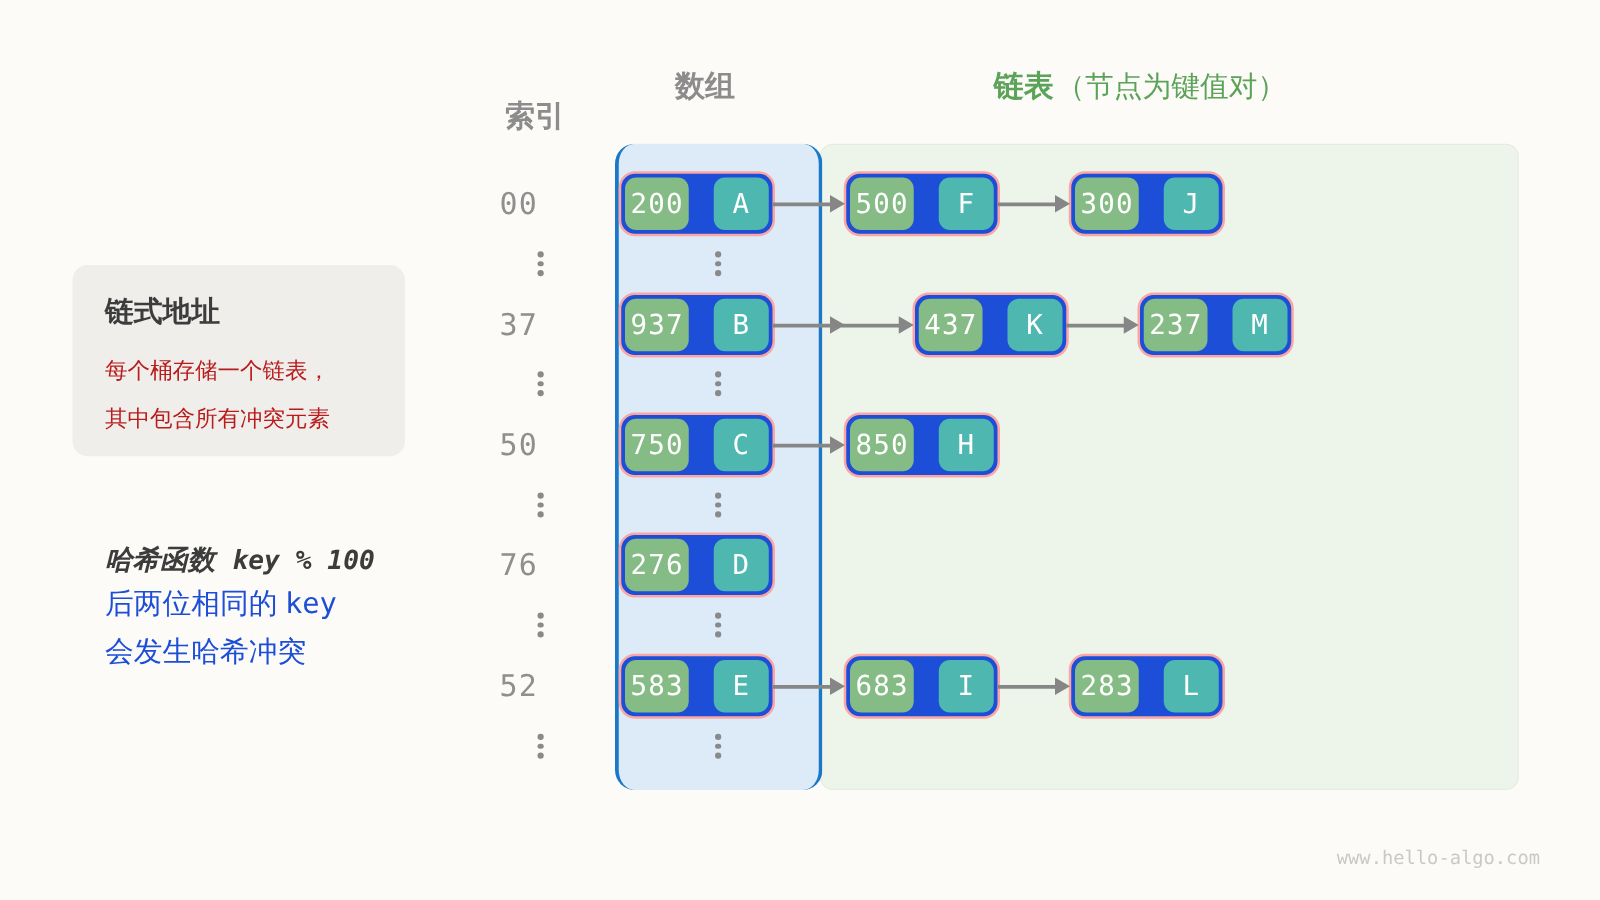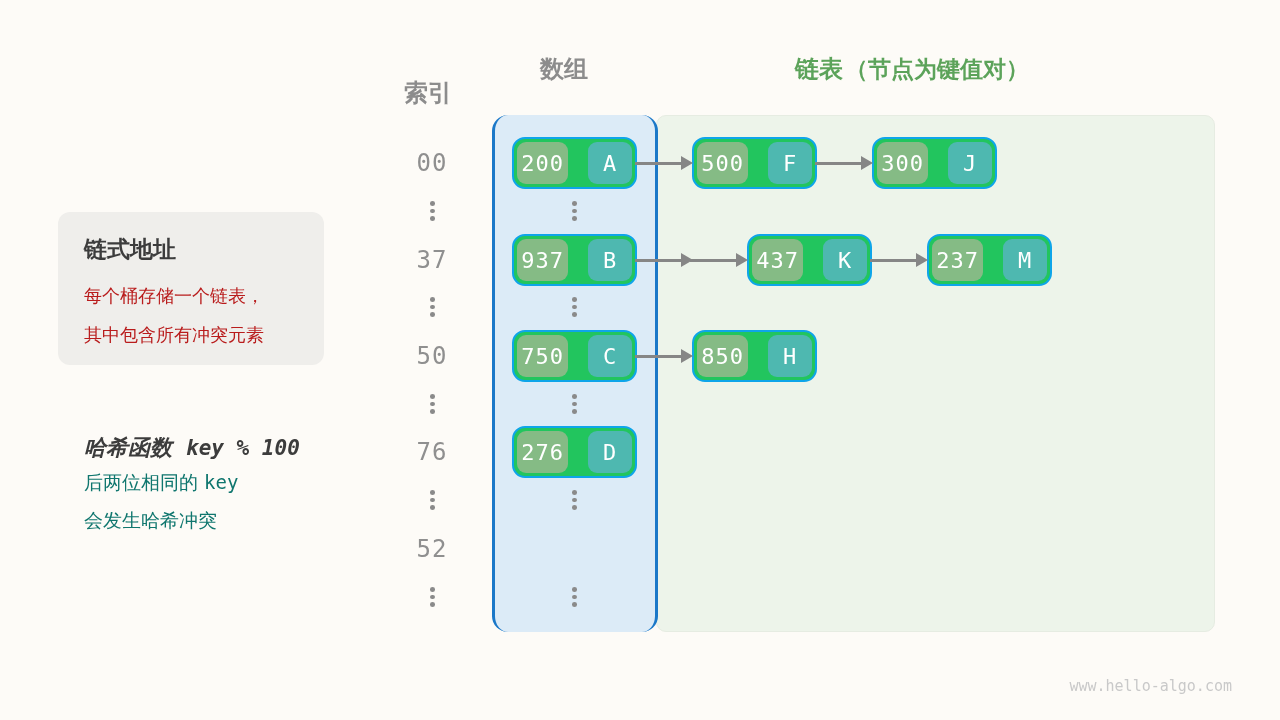--- a/index.html
+++ b/index.html
@@ -8,60 +8,60 @@
     background:#fdfbf7;
     font-family:"Liberation Sans","DejaVu Sans",sans-serif;
   }
   .mono{font-family:"DejaVu Sans Mono","Liberation Mono",monospace;}
 
   
   .col-header{position:absolute;top:53px;font-size:24px;font-weight:700;color:#8c8c8c;white-space:nowrap;}
   .h-index{left:404px;margin-top:24px;}
   .h-array{left:540px;}
   .h-list{left:795px;color:#5ca35a;}
-  .h-list .note{font-weight:700;font-size:23px;margin-left:2px;}
+  .h-list .note{font-weight:400;font-size:23px;margin-left:2px;}
 
   
   .info-box{
     position:absolute;left:58px;top:212px;width:266px;height:153px;
     background:#efeeeb;border-radius:12px;box-sizing:border-box;
     padding:22px 26px;
   }
   .info-title{font-size:23px;font-weight:700;color:#3c3c3c;margin-bottom:12px;}
   .info-line{font-size:18px;color:#b91c1c;line-height:39px;white-space:nowrap;}
 
   
   .hash-block{position:absolute;left:84px;top:433px;}
   .hash-title{font-size:22px;font-weight:700;color:#3c3c3c;white-space:nowrap;font-style:italic;}
   .hash-title .code{font-family:"DejaVu Sans Mono","Liberation Mono",monospace;font-size:21px;margin-left:14px;}
-  .hash-line{font-size:19px;color:#0f766e;line-height:38px;white-space:nowrap;}
+  .hash-line{font-size:23px;color:#1d4ed8;line-height:38px;white-space:nowrap;}
   .hash-line .code{font-family:"DejaVu Sans Mono","Liberation Mono",monospace;margin-left:6px;}
 
   
   .array-panel{
     position:absolute;left:492px;top:115px;width:166px;height:517px;box-sizing:border-box;
     background:#dcebf7;
     border-left:3px solid #1b78c8;border-right:3px solid #1b78c8;
     border-radius:16px;z-index:2;
   }
   .list-panel{
     position:absolute;left:656px;top:115px;width:559px;height:517px;box-sizing:border-box;
     background:#edf4ea;border:1px solid #e6ece2;border-radius:10px;z-index:1;
   }
 
   
-  .row{position:absolute;left:405px;height:52px;display:flex;align-items:flex-end;z-index:3;}
+  .row{position:absolute;left:388px;height:52px;display:flex;align-items:flex-end;z-index:3;}
   .idx{
     flex:0 0 54px;margin-right:53px;text-align:center;
     font-size:24px;color:#8f8f8f;letter-spacing:1px;line-height:52px;
   }
   .nodes{display:flex;align-items:center;height:52px;}
   .pair{
     flex:0 0 125px;width:125px;height:52px;box-sizing:border-box;
-    border:2px solid #0ea5e9;border-radius:13px;background:#22c55e;
+    border:2px solid #fca5a5;border-radius:13px;background:#1d4ed8;
     display:flex;gap:20px;padding:3px;
   }
   .pair .cell{
     display:flex;align-items:center;justify-content:center;
     color:#ffffff;font-size:22px;letter-spacing:1px;border-radius:9px;
   }
   .pair .k{flex:1.18;background:#85bb85;}
   .pair .v{flex:1;background:#4eb8b0;}
 
   
@@ -244,20 +244,42 @@
     </span>
   <span class="dots dots-arr">
       <i></i>
       <i></i>
       <i></i>
     </span>
 </div>
 
 <div class="row" style="top:523px">
   <div class="idx mono">52</div>
+  <div class="nodes">
+    <div class="pair">
+      <span class="cell k mono">583</span>
+      <span class="cell v mono">E</span>
+    </div>
+    <div class="arrow">
+        <span class="line"></span>
+        <span class="head"></span>
+      </div>
+    <div class="pair">
+      <span class="cell k mono">683</span>
+      <span class="cell v mono">I</span>
+    </div>
+    <div class="arrow">
+        <span class="line"></span>
+        <span class="head"></span>
+      </div>
+    <div class="pair">
+      <span class="cell k mono">283</span>
+      <span class="cell v mono">L</span>
+    </div>
+  </div>
 </div>
 
 <div class="dotrow" style="top:587px">
   <span class="dots dots-idx">
       <i></i>
       <i></i>
       <i></i>
     </span>
   <span class="dots dots-arr">
       <i></i>

